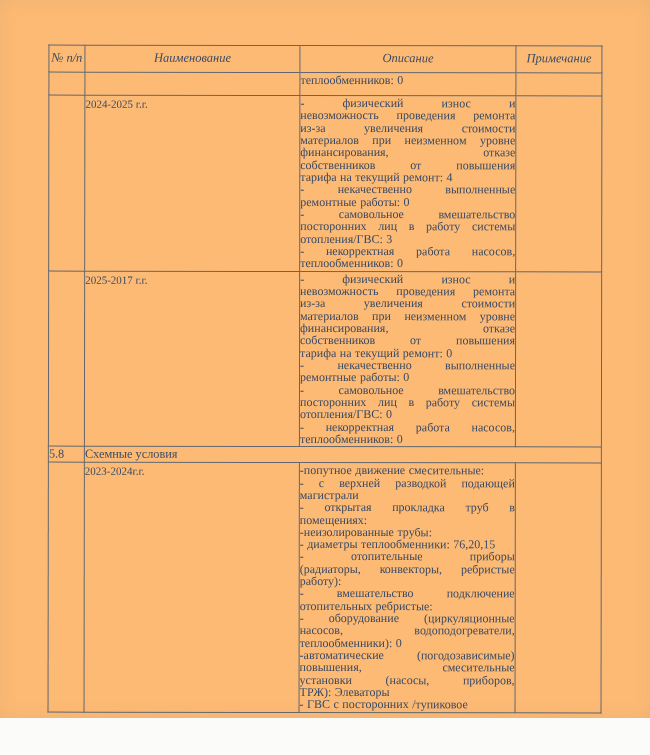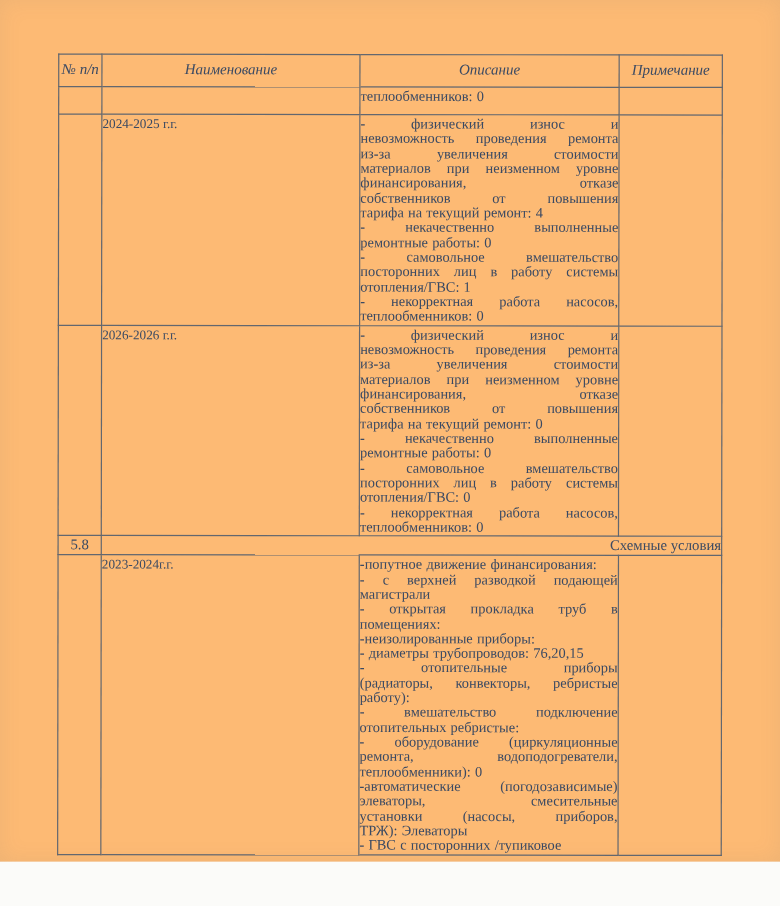--- a/index.html
+++ b/index.html
@@ -29,25 +29,25 @@
   .doc th{
     font-weight:normal;font-style:italic;text-align:center;vertical-align:middle;
     font-size:12.5px;line-height:13.5px;padding:2px 1px;
   }
   tr.h-header{height:27px;}
   tr.h-r0{height:23px;}
   tr.h-r1{height:173px;}
   tr.h-r2{height:172px;}
   tr.h-r3{height:15px;}
   tr.h-r4{height:245px;}
-  .num-cell{font-size:12.3px;line-height:13px;text-align:center;padding:1px 2px;}
+  .num-cell{font-size:12.3px;line-height:13px;text-align:left;padding:1px 2px;}
   .name-cell{font-size:11px;line-height:14px;padding:2px 4px 1px 5px;}
   .desc-cell{padding:1px 4px 0 4px;}
   .note-cell{padding:1px 3px;}
-  .section-cell{text-align:right;font-size:12.3px;line-height:13px;padding:0 2px;vertical-align:middle;}
+  .section-cell{text-align:left;font-size:12.3px;line-height:13px;padding:0 2px;vertical-align:middle;}
   .tline{
     font-size:12px;line-height:12.33px;
     text-align:justify;text-align-last:justify;
     word-spacing:0.5px;
   }
   .tline.tlast{text-align-last:left;}
 </style>
 </head>
 <body>
 
@@ -85,30 +85,30 @@
             <div class="tline">невозможность проведения ремонта</div>
             <div class="tline">из-за увеличения стоимости</div>
             <div class="tline">материалов при неизменном уровне</div>
             <div class="tline">финансирования, отказе</div>
             <div class="tline">собственников от повышения</div>
             <div class="tline tlast">тарифа на текущий ремонт: 4</div>
             <div class="tline">- некачественно выполненные</div>
             <div class="tline tlast">ремонтные работы: 0</div>
             <div class="tline">- самовольное вмешательство</div>
             <div class="tline">посторонних лиц в работу системы</div>
-            <div class="tline tlast">отопления/ГВС: 1</div>
+            <div class="tline tlast">отопления/ГВС: 3</div>
             <div class="tline">- некорректная работа насосов,</div>
             <div class="tline tlast">теплообменников: 0</div>
           </td>
       <td class="note-cell"></td>
     </tr>
 
     <tr class="h-r2">
       <td class="num-cell"></td>
-      <td class="name-cell">2026-2026 г.г.</td>
+      <td class="name-cell">2025-2017 г.г.</td>
       <td class="desc-cell">
             <div class="tline">- физический износ и</div>
             <div class="tline">невозможность проведения ремонта</div>
             <div class="tline">из-за увеличения стоимости</div>
             <div class="tline">материалов при неизменном уровне</div>
             <div class="tline">финансирования, отказе</div>
             <div class="tline">собственников от повышения</div>
             <div class="tline tlast">тарифа на текущий ремонт: 0</div>
             <div class="tline">- некачественно выполненные</div>
             <div class="tline tlast">ремонтные работы: 0</div>
@@ -123,37 +123,37 @@
 
     <tr class="h-r3">
       <td class="num-cell">5.8</td>
       <td class="section-cell" colspan="3">Схемные условия</td>
     </tr>
 
     <tr class="h-r4">
       <td class="num-cell"></td>
       <td class="name-cell">2023-2024г.г.</td>
       <td class="desc-cell">
-            <div class="tline tlast">-попутное движение финансирования:</div>
+            <div class="tline tlast">-попутное движение смесительные:</div>
             <div class="tline">- с верхней разводкой подающей</div>
             <div class="tline tlast">магистрали</div>
             <div class="tline">- открытая прокладка труб в</div>
             <div class="tline tlast">помещениях:</div>
-            <div class="tline tlast">-неизолированные приборы:</div>
-            <div class="tline tlast">- диаметры трубопроводов: 76,20,15</div>
+            <div class="tline tlast">-неизолированные трубы:</div>
+            <div class="tline tlast">- диаметры теплообменники: 76,20,15</div>
             <div class="tline">- отопительные приборы</div>
             <div class="tline">(радиаторы, конвекторы, ребристые</div>
             <div class="tline tlast">работу):</div>
             <div class="tline">- вмешательство подключение</div>
             <div class="tline tlast">отопительных ребристые:</div>
             <div class="tline">- оборудование (циркуляционные</div>
-            <div class="tline">ремонта, водоподогреватели,</div>
+            <div class="tline">насосов, водоподогреватели,</div>
             <div class="tline tlast">теплообменники): 0</div>
             <div class="tline">-автоматические (погодозависимые)</div>
-            <div class="tline">элеваторы, смесительные</div>
+            <div class="tline">повышения, смесительные</div>
             <div class="tline">установки (насосы, приборов,</div>
             <div class="tline tlast">ТРЖ): Элеваторы</div>
             <div class="tline tlast">- ГВС с посторонних /тупиковое</div>
           </td>
       <td class="note-cell"></td>
     </tr>
   </tbody>
     </table>
 </div>
 

